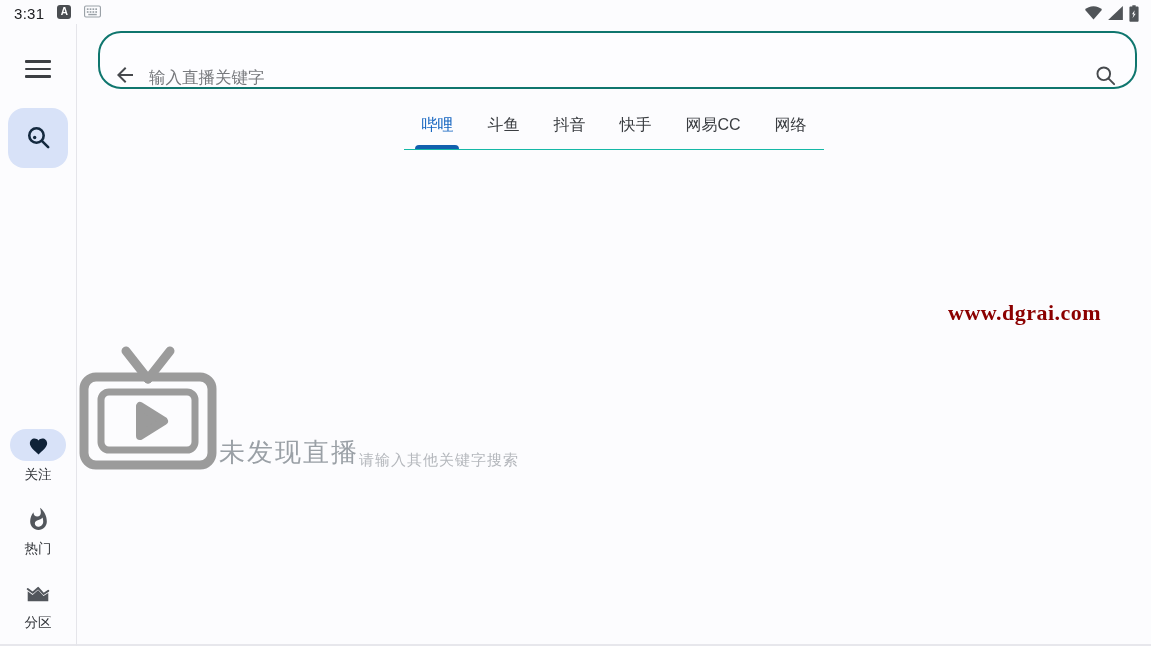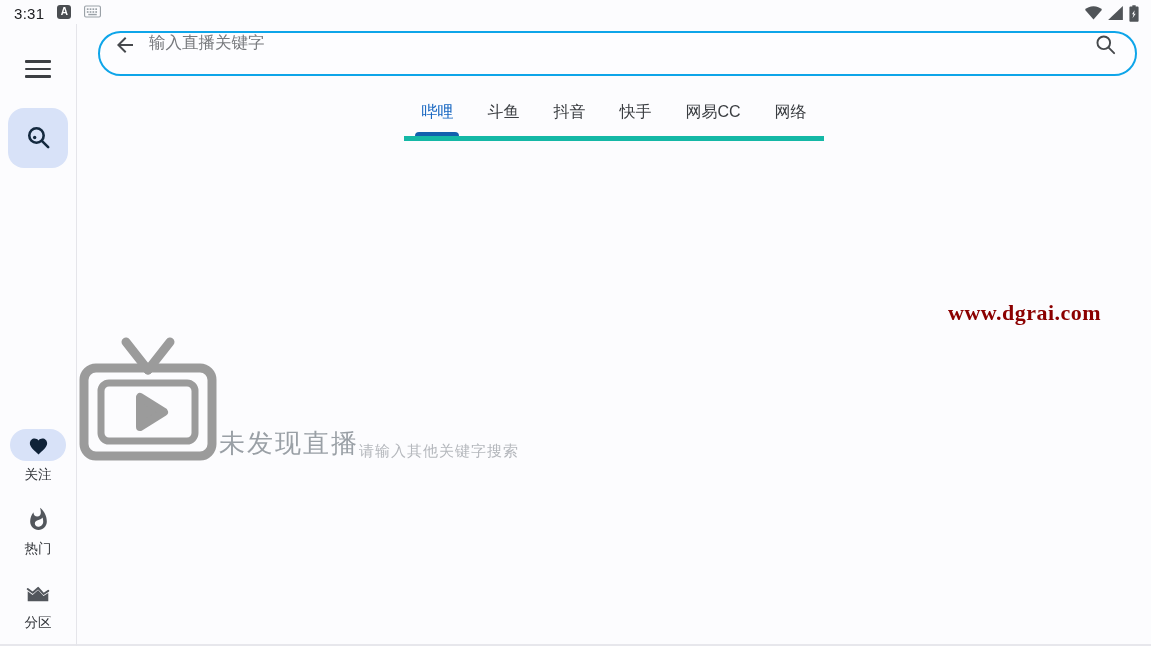--- a/index.html
+++ b/index.html
@@ -29,29 +29,29 @@
          display:flex; align-items:center; justify-content:center; cursor:pointer; color:#14293f; }
   .rail-items { margin-top:auto; display:flex; flex-direction:column; align-items:center; padding-bottom:14px;text-align:right; }
   .rail-item { display:flex; flex-direction:column; align-items:center; cursor:pointer; margin-top:19px; }
   .rail-item:first-child { margin-top:0; }
   .rail-iconbox { height:32px; display:flex; align-items:center; justify-content:center; color:#52565c; }
   .rail-item.active .rail-iconbox { width:56px; border-radius:16px; background:#d8e2f8; color:#0f2238; }
   .rail-label { margin-top:5px; font-size:13.5px; color:#303338; }
 
   
   main { flex:1; display:flex; flex-direction:column; position:relative; }
-  .search-bar { margin:7px 14px 0 21px; height:45px; border:2px solid #0ea5e9; border-radius:23px; background:#fdfdff;
-                display:flex; align-items:flex-start; padding:0 18px 0 13px; }
+  .search-bar { margin:7px 14px 0 21px; height:58px; border:2px solid #0f766e; border-radius:23px; background:#fdfdff;
+                display:flex; align-items:flex-end; padding:0 18px 0 13px; }
   .icon-btn { background:none; border:none; cursor:pointer; display:flex; align-items:center; justify-content:center; padding:0; color:#46494d; }
   .search-input { flex:1; margin:0 12px; border:none; outline:none; background:transparent; font-size:16.5px; color:#1f1f1f;
                   font-family:"Liberation Sans", sans-serif; }
   .search-input::placeholder { color:#77797d; }
 
   .tabs-wrap { display:flex; justify-content:center; margin-top:12px; }
-  .tabs { display:flex; border-bottom:5px solid #14b8a6; }
+  .tabs { display:flex; border-bottom:1px solid #14b8a6; }
   .tab { position:relative; padding:14px 17px 13px; font-size:16px; color:#3a3d41; cursor:pointer; white-space:nowrap; }
   .tab.active { color:#1565c0; }
   .tab.active::after { content:""; position:absolute; left:50%; transform:translateX(-50%); bottom:0;
                        width:44px; height:4px; background:#1160ae; border-radius:4px 4px 0 0; }
 
   .content { display:flex; flex-direction:row; align-items:flex-end; }
   .tv-icon { margin-top:194px; color:#9b9b9b; }
   .empty-title { margin-top:42px; font-size:26px; color:#9aa0a6; letter-spacing:2px; }
   .empty-sub { margin-top:22px; font-size:15px; color:#b4b7bc; letter-spacing:1px; }
 

